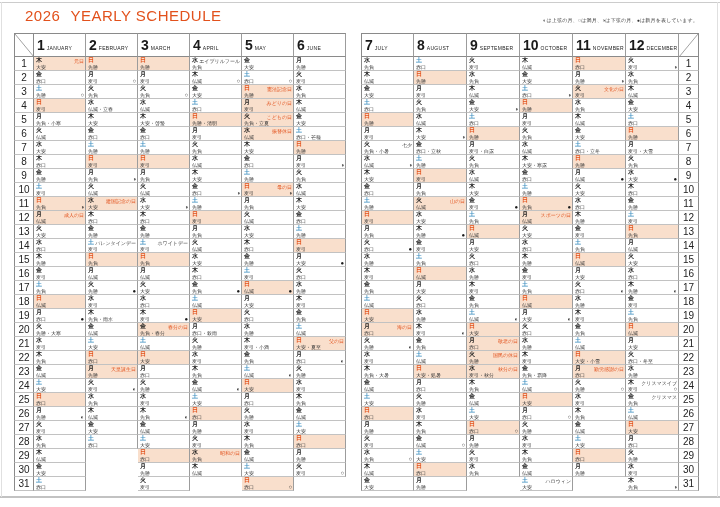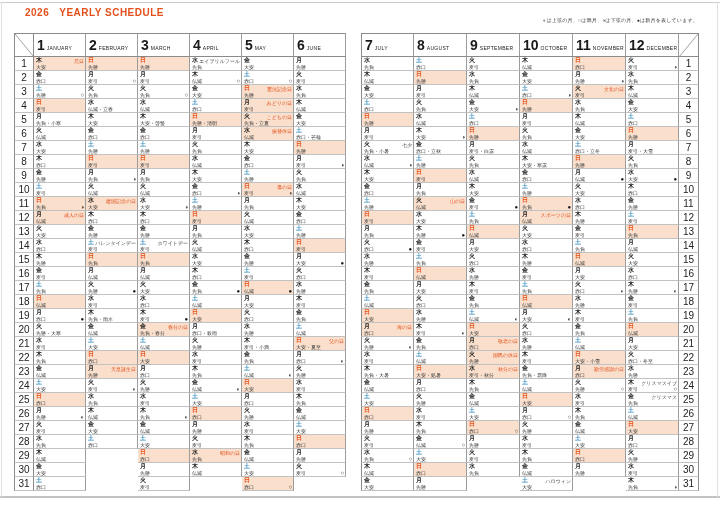--- a/index.html
+++ b/index.html
@@ -9,21 +9,21 @@
     font-family:"Liberation Sans","DejaVu Sans",sans-serif; overflow:hidden;
     margin:0 auto;
   }
   .edge { position:absolute; background:#cccccc; }
   .edge-top { top:2px; left:0; width:720px; height:1px; }
   .edge-bottom { top:496px; left:0; width:720px; height:2px; background:#c2c2c2; }
   .edge-left { top:2px; left:1px; width:1px; height:495px; background:#e0e0e0; }
   .edge-right { top:2px; left:717px; width:1px; height:495px; background:#e0e0e0; }
 
   .title { position:absolute; top:7px; left:25px; color:var(--accent,#e2511c);
-           font-size:10px; font-weight:bold; letter-spacing:0.5px; white-space:nowrap; }
+           font-size:15px; font-weight:normal; letter-spacing:0.5px; white-space:nowrap; }
   .title .yr { margin-right:10px; }
   .legend { position:absolute; top:17px; right:22px; font-size:5px; color:#333;
             letter-spacing:0.2px; }
 
   .page { position:absolute; top:33px; display:flex; align-items:flex-start; }
   .page-left { left:14px; }
   .page-right { left:361px; }
 
   .numcol { width:20px; display:flex; flex-direction:column; }
   .mcol   { width:52px; display:flex; flex-direction:column; }

